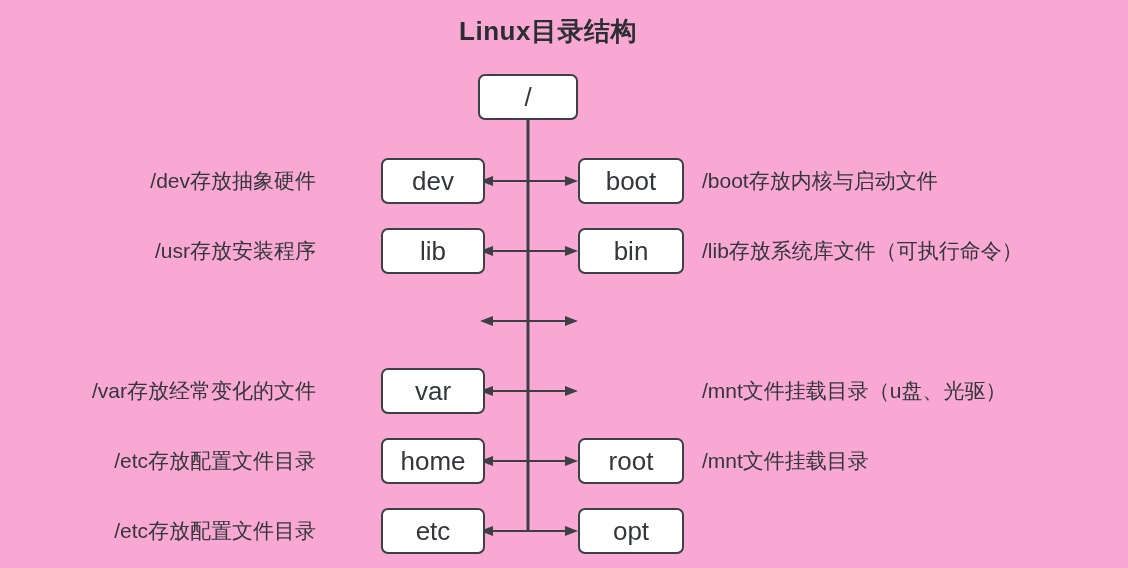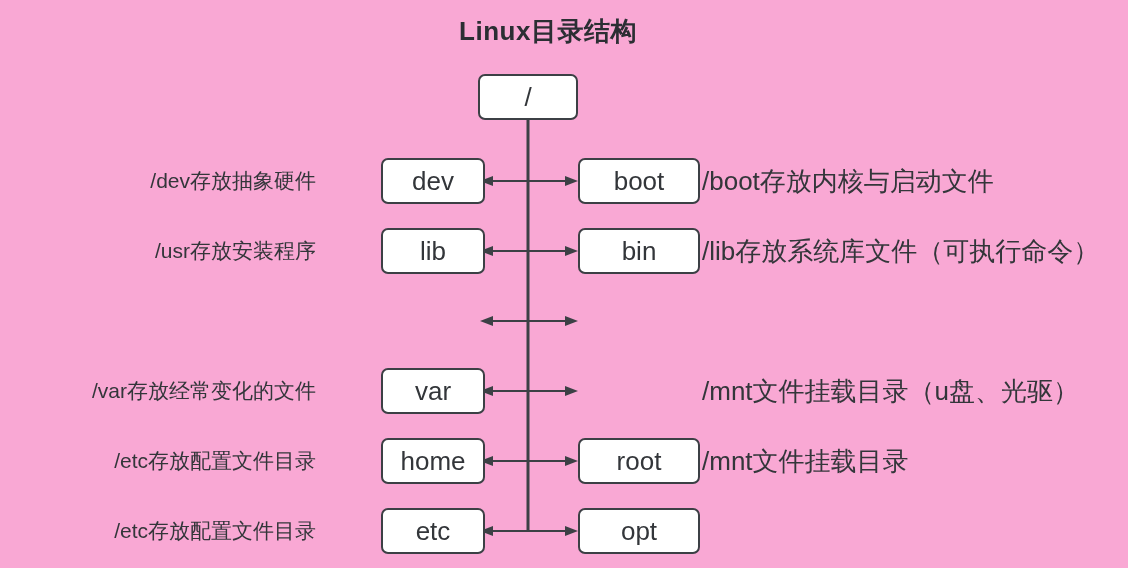--- a/index.html
+++ b/index.html
@@ -15,30 +15,30 @@
   .node{
     position:absolute;box-sizing:border-box;
     border:2px solid #3c4045;border-radius:7px;background:#ffffff;
     display:flex;align-items:center;justify-content:center;
     font-size:26px;color:#33363a;z-index:2;
   }
   .root-node{left:478px;top:74px;width:100px;height:46px;}
 
   .row{position:absolute;left:0;width:1128px;height:46px;}
   .row .lbox{position:absolute;left:374px;top:0;width:104px;height:46px;margin-left:7px;}
-  .row .rbox{position:absolute;left:578px;top:0;width:122px;height:46px;}
+  .row .rbox{position:absolute;left:578px;top:0;width:106px;height:46px;}
   .row .llabel{
     position:absolute;left:0;top:0;width:316px;height:46px;
     display:flex;align-items:center;justify-content:flex-end;
     font-size:21px;color:#33363a;white-space:nowrap;
   }
   .row .rlabel{
     position:absolute;left:702px;top:0;right:16px;height:46px;
     display:flex;align-items:center;justify-content:flex-start;
-    font-size:26px;color:#33363a;white-space:nowrap;
+    font-size:21px;color:#33363a;white-space:nowrap;
   }
 
   svg.wires{position:absolute;left:0;top:0;z-index:1;}
   .wire{stroke:#3c4045;fill:none;}
   .trunk{stroke-width:3px;}
   .hline{stroke-width:2px;}
   .head{fill:#3c4045;stroke:none;}
 </style>
 </head>
 <body>

